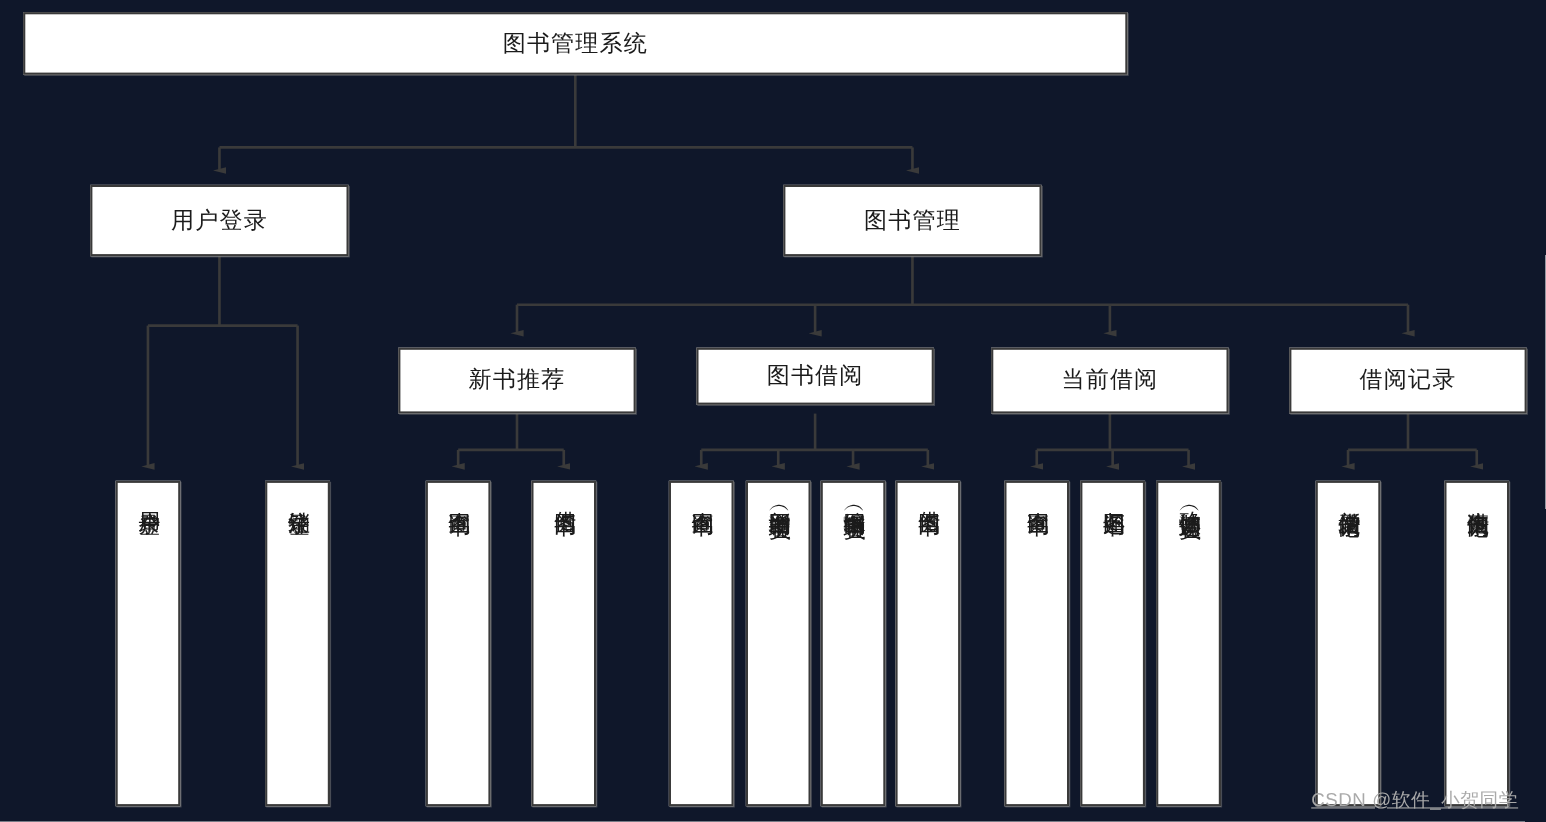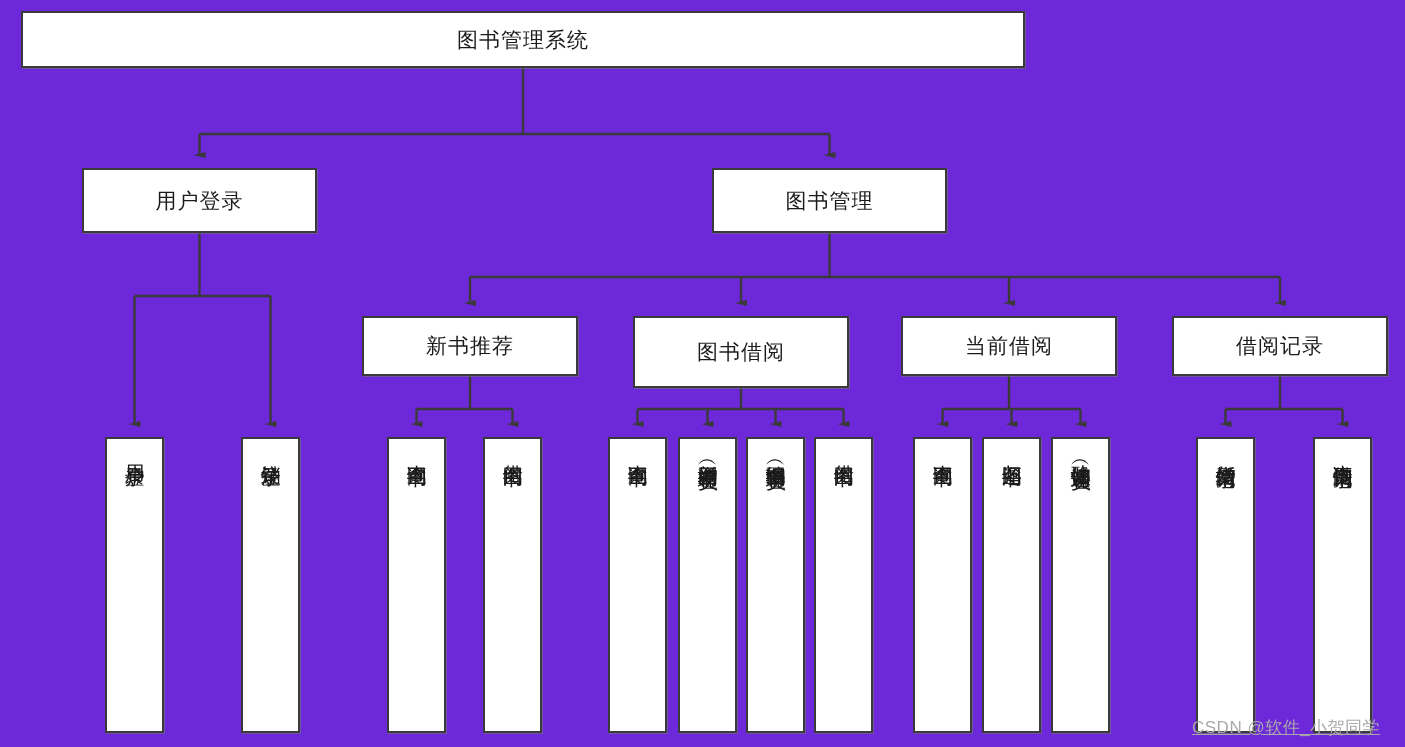--- a/index.html
+++ b/index.html
@@ -7,21 +7,21 @@
     padding: 0;
     background: #ffffff;
   }
   body {
     font-family: "Liberation Sans", "DejaVu Sans", sans-serif;
   }
   #diagram-root {
     position: relative;
     width: 1405px;
     height: 747px;
-    background: #6d28d9;
+    background: #0f172a;
     overflow: hidden;
   }
   svg.diagram-canvas {
     position: absolute;
     left: 0;
     top: 0;
     width: 1405px;
     height: 747px;
     display: block;
   }
@@ -122,21 +122,21 @@
   <div class="node-box horizontal" style="left: 82px; top: 168px; width: 235px; height: 65px;">
     <span>用户登录</span>
   </div>
   <div class="node-box horizontal" style="left: 362px; top: 316px; width: 216px; height: 60px;">
     <span>新书推荐</span>
   </div>
 
   <div class="node-box horizontal" style="left: 712px; top: 168px; width: 235px; height: 65px;">
     <span>图书管理</span>
   </div>
-  <div class="node-box horizontal" style="left: 633px; top: 316px; width: 216px; height: 72px;">
+  <div class="node-box horizontal" style="left: 633px; top: 316px; width: 216px; height: 52px;">
     <span>图书借阅</span>
   </div>
   <div class="node-box horizontal" style="left: 901px; top: 316px; width: 216px; height: 60px;">
     <span>当前借阅</span>
   </div>
   <div class="node-box horizontal" style="left: 1172px; top: 316px; width: 216px; height: 60px;">
     <span>借阅记录</span>
   </div>
 
   <div id="leaf-layer">

